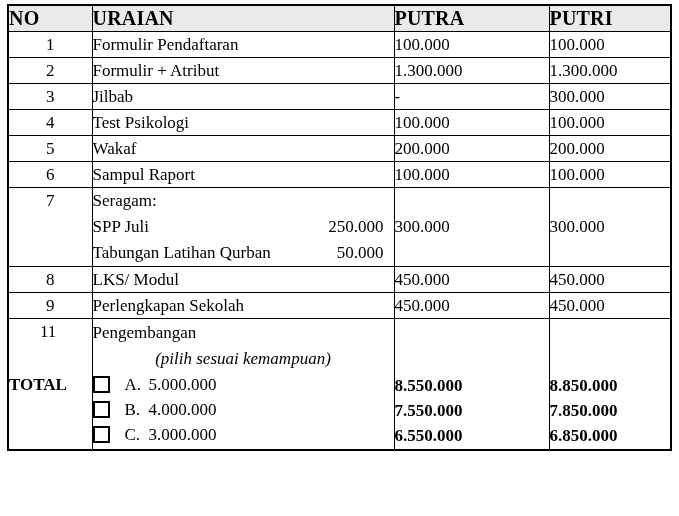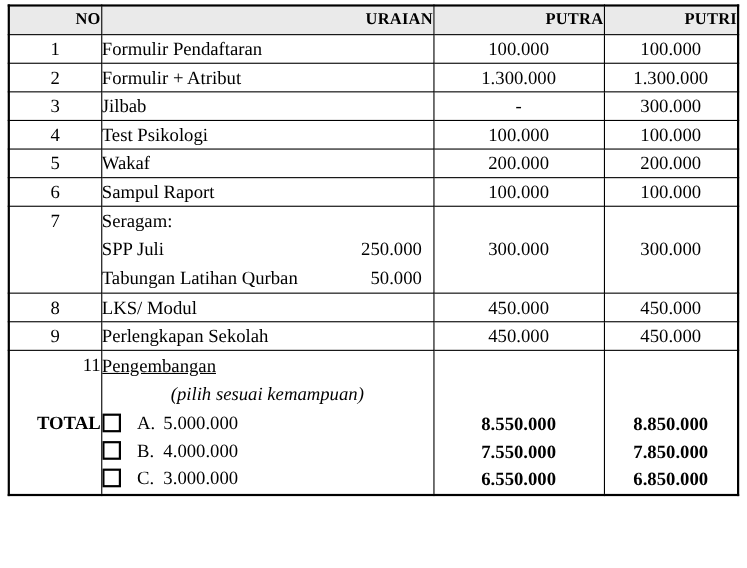--- a/index.html
+++ b/index.html
@@ -24,43 +24,43 @@
     border: 1px solid #000;
     padding: 0;
     font-size: 17px;
     vertical-align: middle;
     overflow: hidden;
   }
   .doc-table th {
     background: #eaeaea;
     font-weight: bold;
     height: 25px;
-    text-align: right;
-    font-size: 15px;
+    text-align: left;
+    font-size: 20px;
     letter-spacing: 0.2px;
   }
   .r { height: 26px; }
   .cell-no  { text-align: center; }
   .cell-txt { text-align: left; padding-left: 11px; margin-left: 40px; }
-  .cell-num { text-align: center; padding-right: 10px; font-family: Liberation Serif, serif; }
+  .cell-num { text-align: left; padding-right: 10px; font-family: Liberation Serif, serif; }
   .bold { font-weight: bold; }
   
   .row7 td { vertical-align: top; }
   .row7 { height: 79px; }
   .line { line-height: 26px; height: 26px; white-space: nowrap; }
   .split { display: flex; justify-content: space-between; padding-right: 10px; }
   .pad-top-1line { padding-top: 26px; }
   
   .subtotal { height: 26px; }
   
   .row11 { height: 131px; }
   .row11 td { vertical-align: top; }
-  .no11-num { line-height: 26px; height: 26px; text-align: right; }
-  .no11-total { line-height: 26px; height: 26px; margin-top: 27px; text-align: right; font-weight: bold; font-size: 17px; }
-  .u11-title { line-height: 27px; height: 27px; text-decoration: underline; }
+  .no11-num { line-height: 26px; height: 26px; text-align: left; margin-left: 31px; }
+  .no11-total { line-height: 26px; height: 26px; margin-top: 27px; text-align: left; font-weight: bold; font-size: 17px; }
+  .u11-title { line-height: 27px; height: 27px; }
   .u11-sub { line-height: 26px; height: 26px; font-style: italic; text-align: center; }
   .opt-line { display: flex; align-items: center; height: 25px; }
   .checkbox {
     display: inline-block;
     width: 13px; height: 13px;
     border: 2px solid #000;
     margin-right: 15px;
     flex: 0 0 auto;
   }
   .opt-letter { display: inline-block; width: 24px; }

